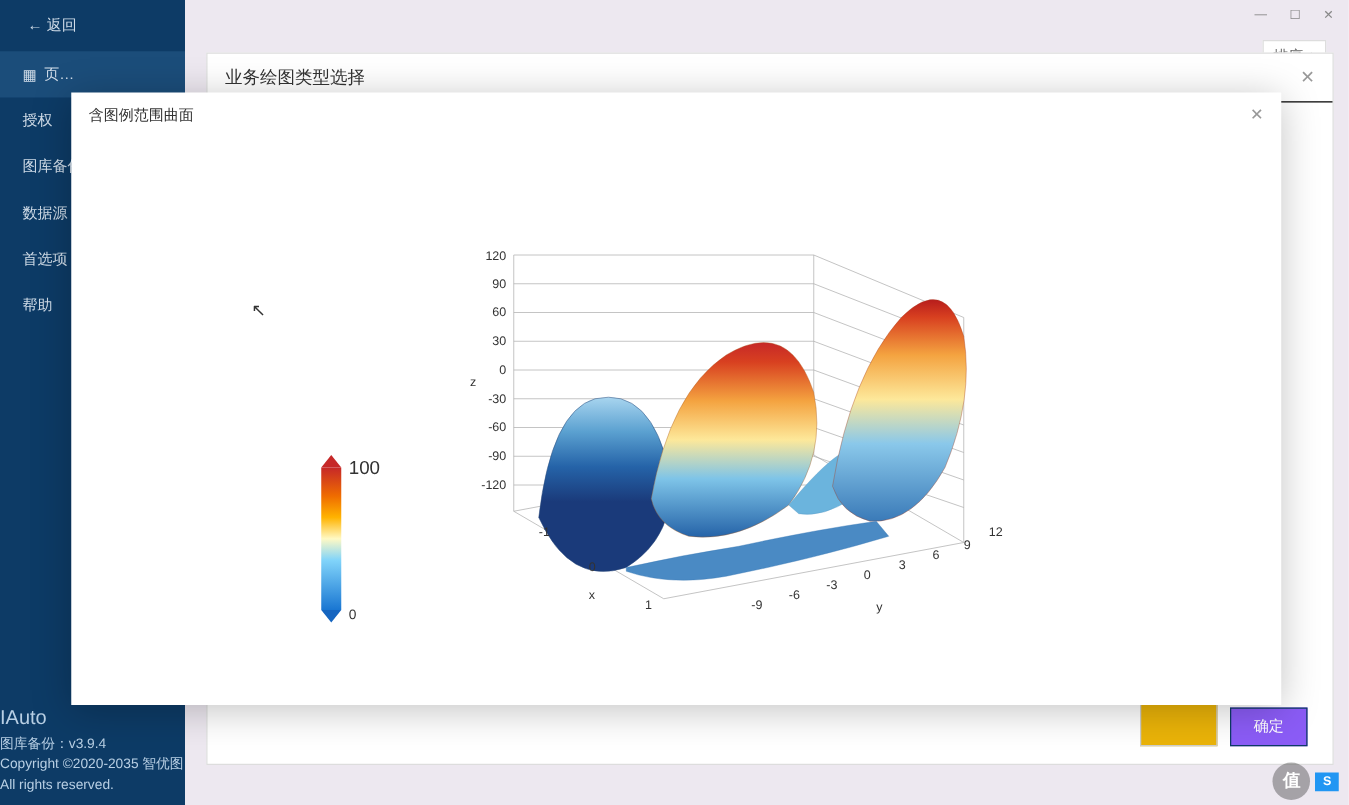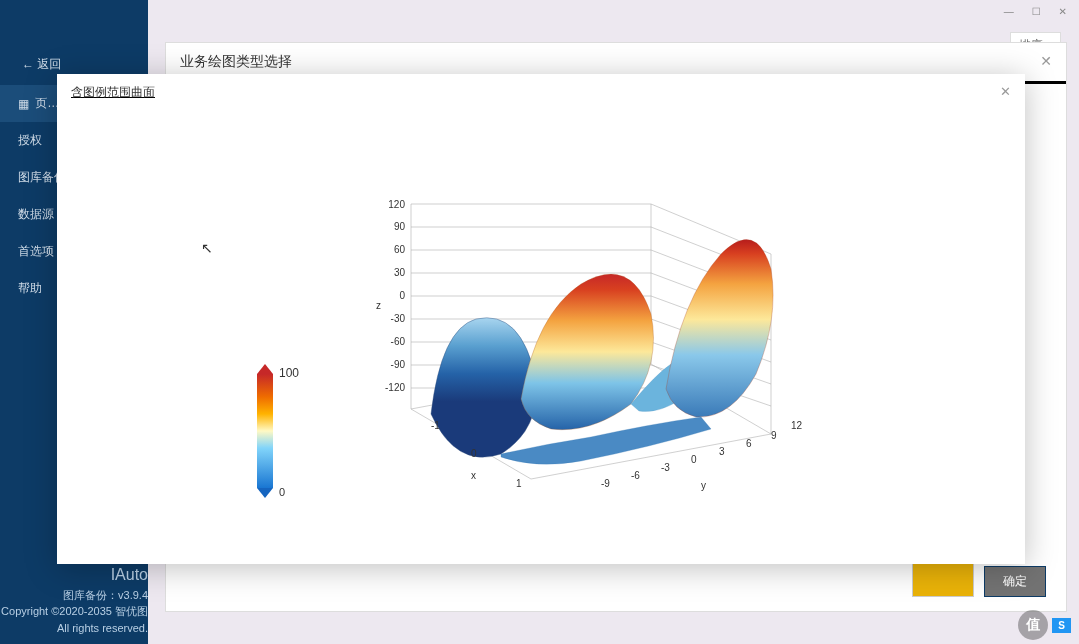--- a/index.html
+++ b/index.html
@@ -4,49 +4,49 @@
 <style>
 * { margin: 0; padding: 0; box-sizing: border-box; font-family: "Microsoft YaHei", Arial, sans-serif; }
 body { width: 1079px; height: 644px; overflow: hidden; background: #ede8f0; position: relative; }
 
 
 .window-controls { position: absolute; top: 0; right: 8px; display: flex; gap: 18px; padding: 6px 4px; font-size: 10px; color: #888; }
 .window-controls span { cursor: pointer; }
 
 
 .sidebar { position: absolute; left: 0; top: 0; width: 148px; height: 100%; background: #0d3b66; color: #fff; font-size: 12px; }
-.sidebar .back { padding: 12px 0 12px 22px; font-size: 12px; color: #d0dce8; cursor: pointer; margin-top: 44px; }
+.sidebar .back { padding: 12px 0 12px 22px; font-size: 12px; color: #d0dce8; cursor: pointer; }
 .sidebar .nav-item { padding: 10px 0 10px 18px; color: #d0dce8; cursor: pointer; display: flex; align-items: center; gap: 6px; }
 .sidebar .nav-item.active { background: #1b4d7a; }
-.sidebar .footer { position: absolute; bottom: 8px; width: 100%; text-align: right; font-size: 11px; line-height: 1.5; color: #b8cfe4; }
+.sidebar .footer { position: absolute; bottom: 8px; width: 100%; text-align: left; font-size: 11px; line-height: 1.5; color: #b8cfe4; }
 .sidebar .footer .brand { font-size: 16px; font-weight: 300; }
 
 
 .sort-btn { position: absolute; top: 32px; right: 18px; font-size: 12px; color: #666; padding: 4px 8px; background: #fff; border: 1px solid #ddd; cursor: pointer; }
 
 
 .bg-dialog { position: absolute; left: 165px; top: 42px; right: 12px; height: 570px; background: #fff; border: 1px solid #ddd; }
-.bg-dialog .hdr { padding: 10px 14px; font-size: 14px; color: #333; border-bottom: 3px solid #000000; display: flex; justify-content: space-between; }
+.bg-dialog .hdr { padding: 10px 14px; font-size: 14px; color: #333; border-bottom: 1px solid #000000; display: flex; justify-content: space-between; }
 .bg-dialog .hdr .x { color: #999; cursor: pointer; }
 .bg-dialog .btns { position: absolute; bottom: 14px; right: 20px; display: flex; gap: 10px; }
 .bg-dialog .btn { font-size: 12px; padding: 6px 18px; border: 1px solid #ccc; background: #eab308; cursor: pointer; }
-.bg-dialog .btn.primary { background: #737373; color: #fff; border-color: #0d3b66; margin-top: 32px; }
-
-
-.modal { position: absolute; left: 57px; top: 74px; width: 968px; height: 490px; background: #fff; box-shadow: 0 4px 30px rgba(0,0,0,.25); text-decoration: underline; }
+.bg-dialog .btn.primary { background: #8b5cf6; color: #fff; border-color: #0d3b66; margin-top: 32px; }
+
+
+.modal { position: absolute; left: 57px; top: 74px; width: 968px; height: 490px; background: #fff; box-shadow: 0 4px 30px rgba(0,0,0,.25); }
 .modal .title { padding: 10px 14px; font-size: 12px; color: #333; }
 .modal .close { position: absolute; top: 10px; right: 14px; color: #999; font-size: 13px; cursor: pointer; }
 .chart-area { position: absolute; left: 0; top: 40px; right: 0; bottom: 0; }
 
 
 .legend { position: absolute; left: 200px; top: 250px; width: 40px; }
 .legend .bar { width: 16px; height: 114px; background: linear-gradient(to bottom, #c62828 0%, #ef6c00 20%, #ffb300 35%, #fff9c4 50%, #81d4fa 65%, #1976d2 100%); }
 .legend .tri-top { width: 0; height: 0; border-left: 8px solid transparent; border-right: 8px solid transparent; border-bottom: 10px solid #c62828; }
 .legend .tri-bot { width: 0; height: 0; border-left: 8px solid transparent; border-right: 8px solid transparent; border-top: 10px solid #1565c0; }
-.legend .lbl-top { position: absolute; top: 2px; left: 22px; font-size: 12px; color: #333; }
+.legend .lbl-top { position: absolute; top: 2px; left: 22px; font-size: 15px; color: #333; }
 .legend .lbl-bot { position: absolute; bottom: 0; left: 22px; font-size: 11px; color: #333; }
 
 
 .plot3d { position: absolute; left: 284px; top: 85px; width: 480px; height: 320px; }
 .plot3d text { font-size: 10px; fill: #333; }
 
 
 .watermark { position: absolute; right: 8px; bottom: 4px; font-size: 22px; color: rgba(0,0,0,.35); font-style: italic; font-weight: bold; display: flex; align-items: center; gap: 4px; }
 .watermark .circ { width: 30px; height: 30px; border-radius: 50%; background: rgba(0,0,0,.3); color: #fff; display: flex; align-items: center; justify-content: center; font-size: 14px; font-style: normal; }
 .watermark .box { background: #2196f3; color: #fff; font-size: 10px; padding: 2px 6px; font-style: normal; }

